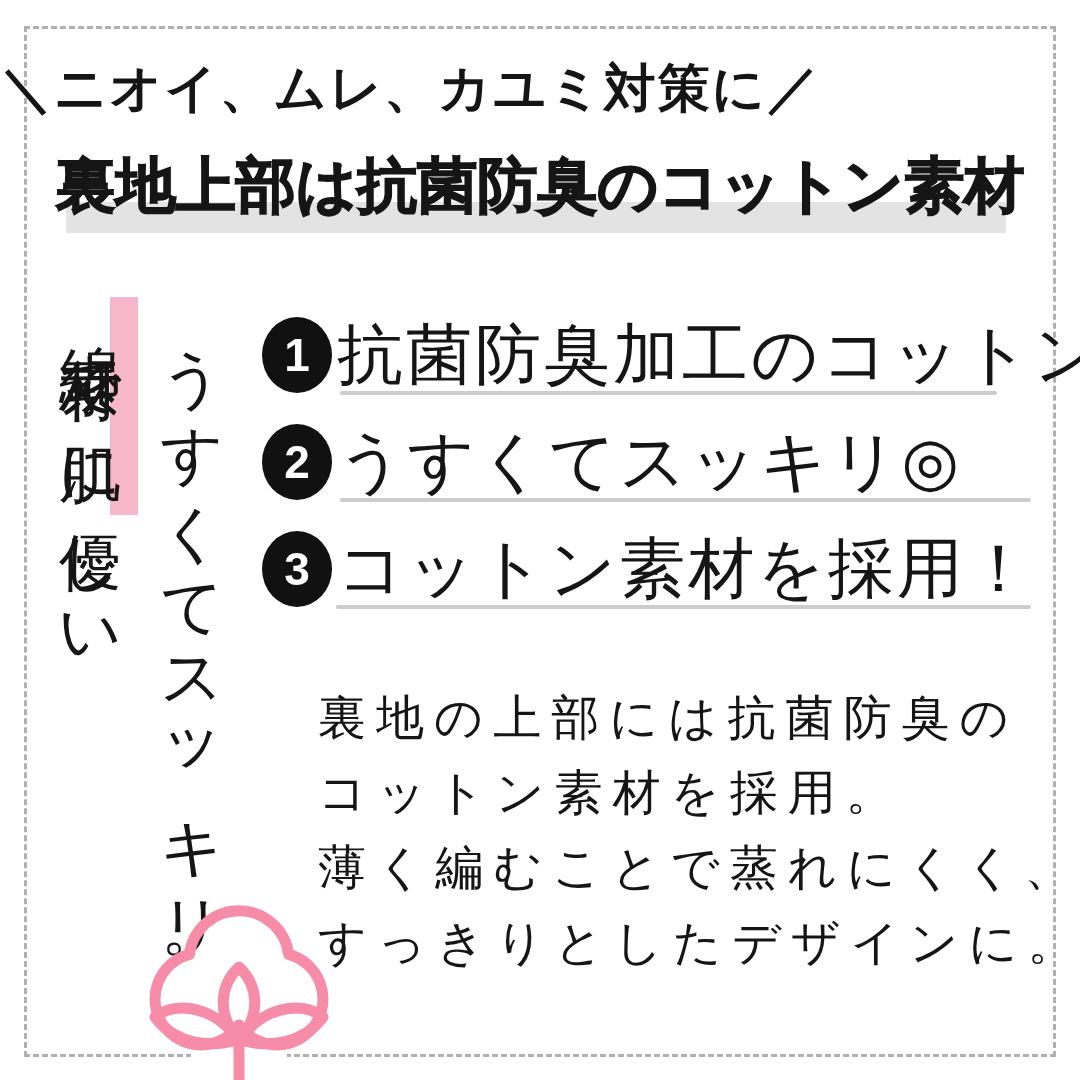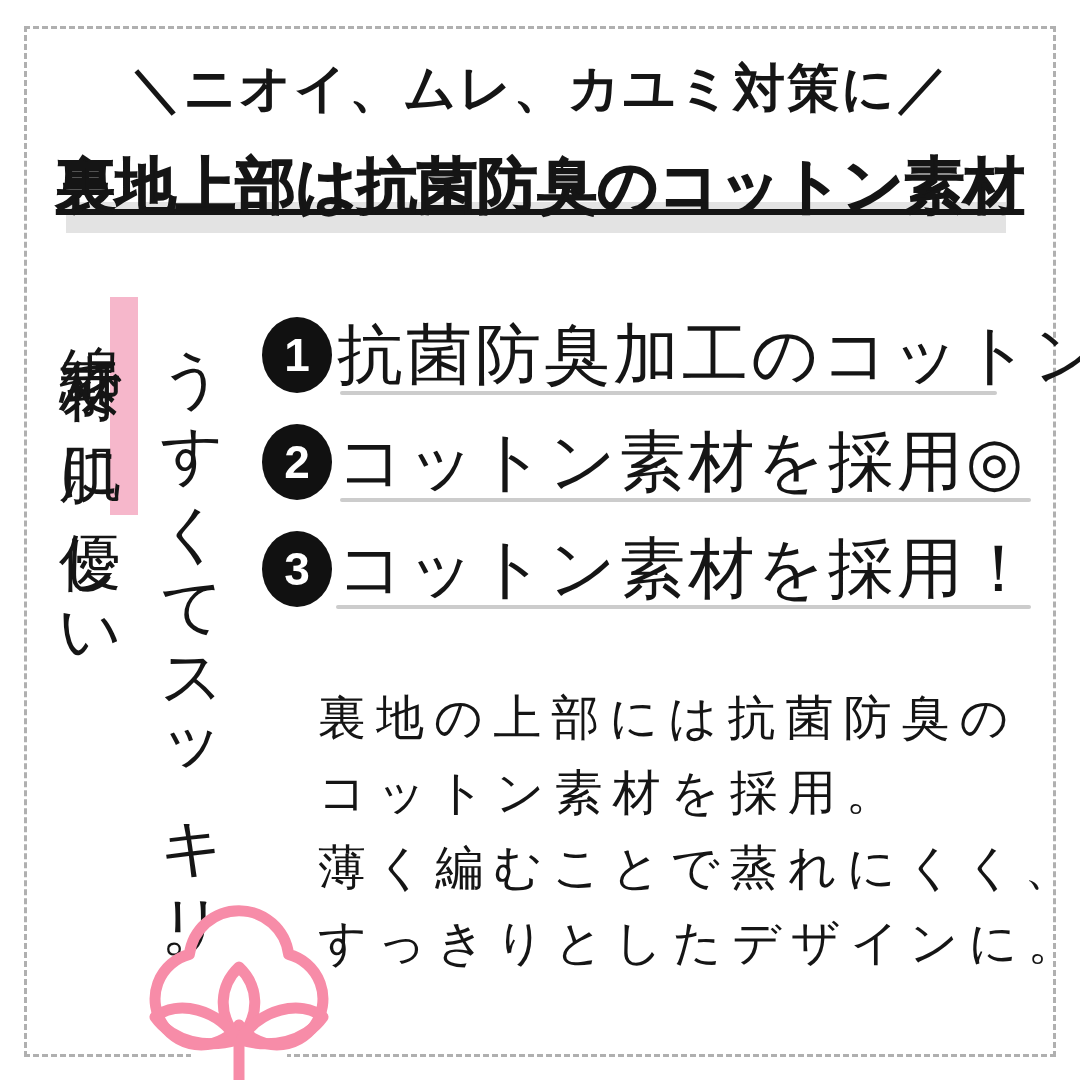--- a/index.html
+++ b/index.html
@@ -9,34 +9,33 @@
     font-family:"Liberation Sans","DejaVu Sans",sans-serif;
   }
   
   .stitch-border{
     position:absolute;left:24px;top:26px;right:24px;bottom:23px;
     border:3px dashed #b0b0b0;
   }
   
   .tagline{
     position:absolute;top:54px;left:0;width:100%;
-    text-align:center;font-size:52px;font-weight:700;letter-spacing:2px;
+    text-align:left;font-size:52px;font-weight:700;letter-spacing:2px;
     white-space:nowrap;
   }
   
   .title-highlight{
     position:absolute;left:66px;top:202px;width:940px;height:31px;
     background:#e3e3e3;
   }
   .title{
     position:absolute;top:146px;left:0;width:100%;
     text-align:center;font-size:60px;font-weight:900;letter-spacing:0;
     -webkit-text-stroke:1.5px #151515;
     white-space:nowrap;
-    text-decoration:underline;
   }
   
   .v-highlight{
     position:absolute;left:110px;top:297px;width:28px;height:218px;
     background:#f6b7cb;
   }
   .v-col{
     position:absolute;writing-mode:vertical-rl;text-orientation:upright;
     font-size:62px;line-height:70px;letter-spacing:8px;font-weight:500;
     white-space:nowrap;z-index:2;
@@ -93,21 +92,21 @@
 <div class="v-col sub">うすくてスッキリ。</div>
 
 <div class="feature-row r1">
   <div class="badge">1</div>
   <div class="feature-label">抗菌防臭加工のコットン</div>
 </div>
 <div class="feature-underline u1"></div>
 
 <div class="feature-row r2">
   <div class="badge">2</div>
-  <div class="feature-label">コットン素材を採用◎</div>
+  <div class="feature-label">うすくてスッキリ◎</div>
 </div>
 <div class="feature-underline u2"></div>
 
 <div class="feature-row r3">
   <div class="badge">3</div>
   <div class="feature-label">コットン素材を採用！</div>
 </div>
 <div class="feature-underline u3"></div>
 
 <div class="paragraph">

